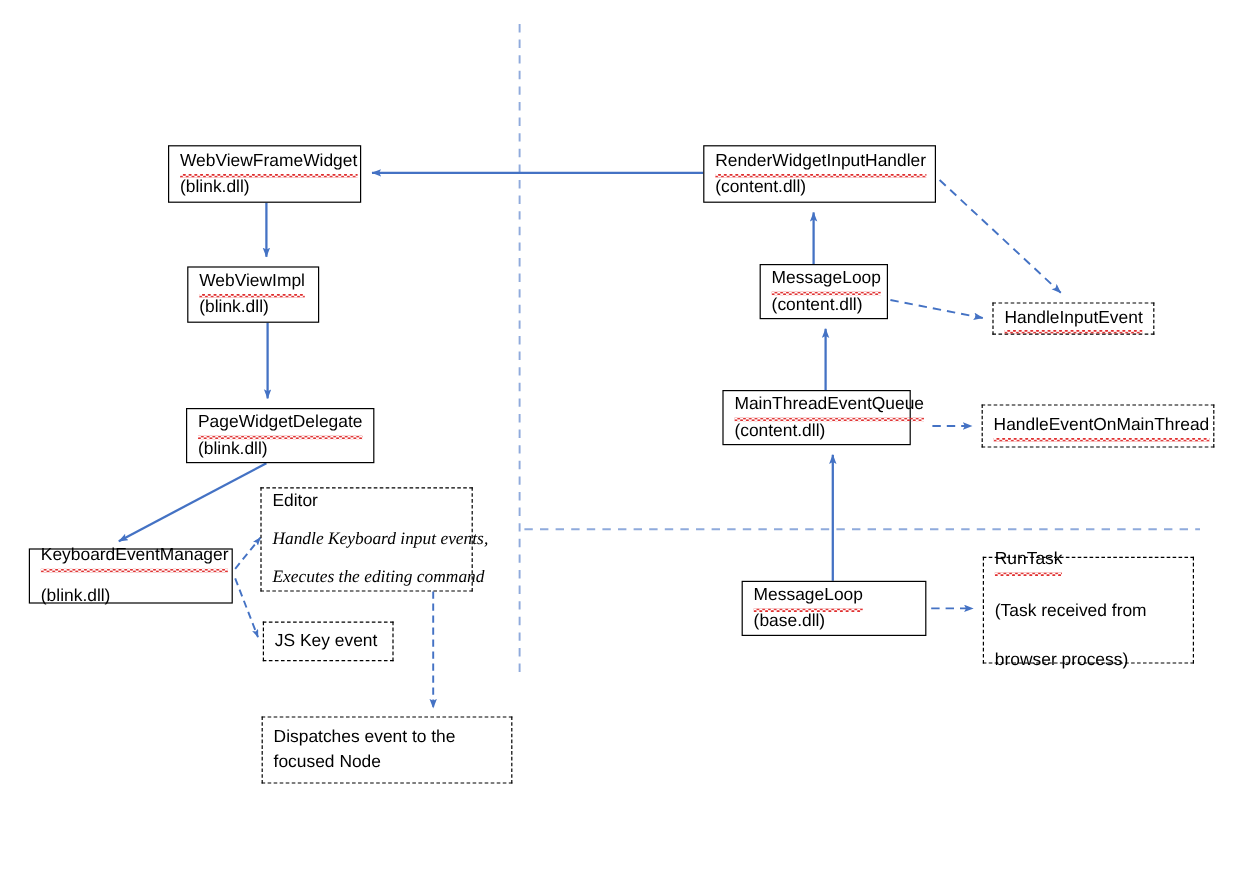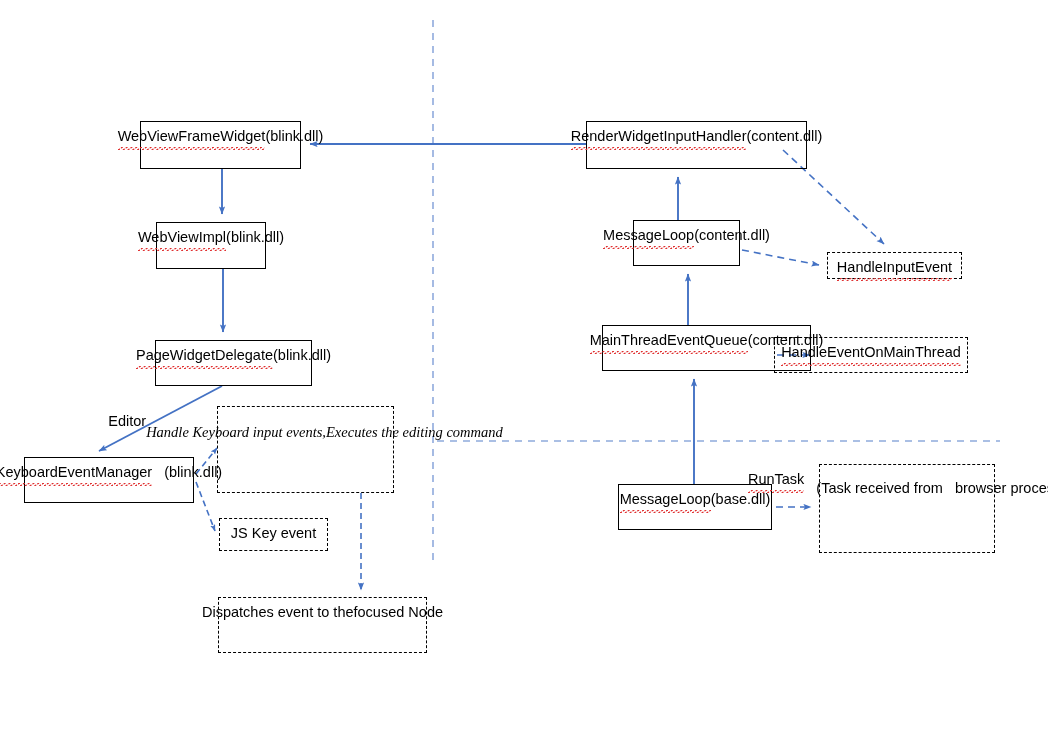--- a/index.html
+++ b/index.html
@@ -22,21 +22,21 @@
     left: 0;
     top: 0;
     width: 1048px;
     height: 732px;
     pointer-events: none;
   }
   .node {
     position: absolute;
     box-sizing: border-box;
     display: flex;
-    flex-direction: row;
+    flex-direction: column;
     justify-content: center;
     padding: 4px 9px;
     font-size: 14.5px;
     line-height: 1.42;
     color: #000000;
     background: transparent;
   }
   .node.solid {
     border: 1.3px solid #000000;
   }
@@ -187,45 +187,45 @@
 
   <div class="node dashed" style="left:219px; top:518px; width:109px; height:33px;">
     <div class="line">JS Key event</div>
   </div>
 
   <div class="node dashed tight" style="left:218px; top:597px; width:209px; height:56px;">
     <div class="line">Dispatches event to the</div>
     <div class="line">focused Node</div>
   </div>
 
-  <div class="node solid" style="left:586px; top:121px; width:221px; height:48px;">
+  <div class="node solid" style="left:586px; top:121px; width:194px; height:48px;">
     <div class="line"><span class="sq">RenderWidgetInputHandler</span></div>
     <div class="line">(content.dll)</div>
   </div>
 
   <div class="node solid" style="left:633px; top:220px; width:107px; height:46px;">
     <div class="line"><span class="sq">MessageLoop</span></div>
     <div class="line">(content.dll)</div>
   </div>
 
-  <div class="node solid" style="left:602px; top:325px; width:209px; height:46px;">
+  <div class="node solid" style="left:602px; top:325px; width:157px; height:46px;">
     <div class="line"><span class="sq">MainThreadEventQueue</span></div>
     <div class="line">(content.dll)</div>
   </div>
 
   <div class="node dashed" style="left:827px; top:252px; width:135px; height:27px;">
     <div class="line"><span class="sq">HandleInputEvent</span></div>
   </div>
 
   <div class="node solid" style="left:618px; top:484px; width:154px; height:46px;">
     <div class="line"><span class="sq">MessageLoop</span></div>
     <div class="line">(base.dll)</div>
   </div>
 
-  <div class="node dashed" style="left:774px; top:337px; width:194px; height:36px;">
+  <div class="node dashed" style="left:818px; top:337px; width:194px; height:36px;">
     <div class="line"><span class="sq">HandleEventOnMainThread</span></div>
   </div>
 
   <div class="node dashed spaced2" style="left:819px; top:464px; width:176px; height:89px;gap:12px;">
     <div class="line"><span class="sq">RunTask</span></div>
     <div class="line">(Task received from</div>
     <div class="line">browser process)</div>
   </div>
 
 </div>

